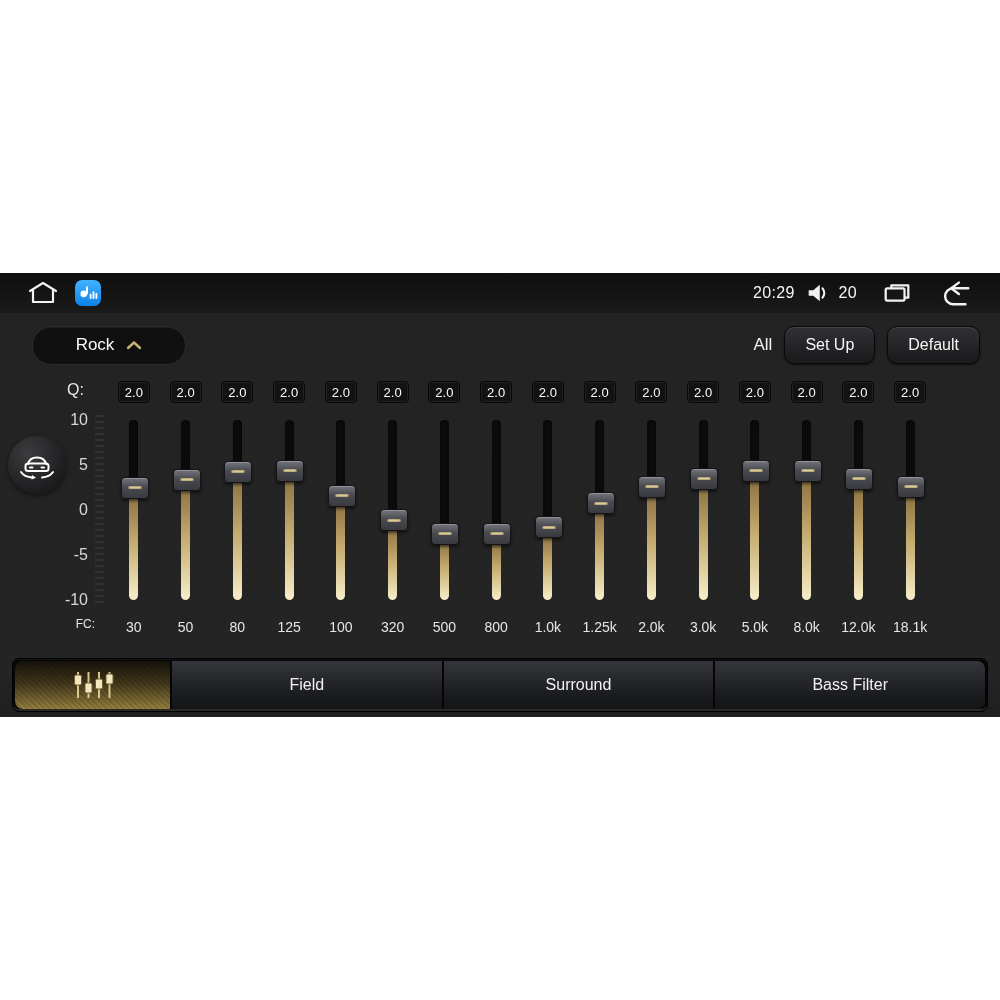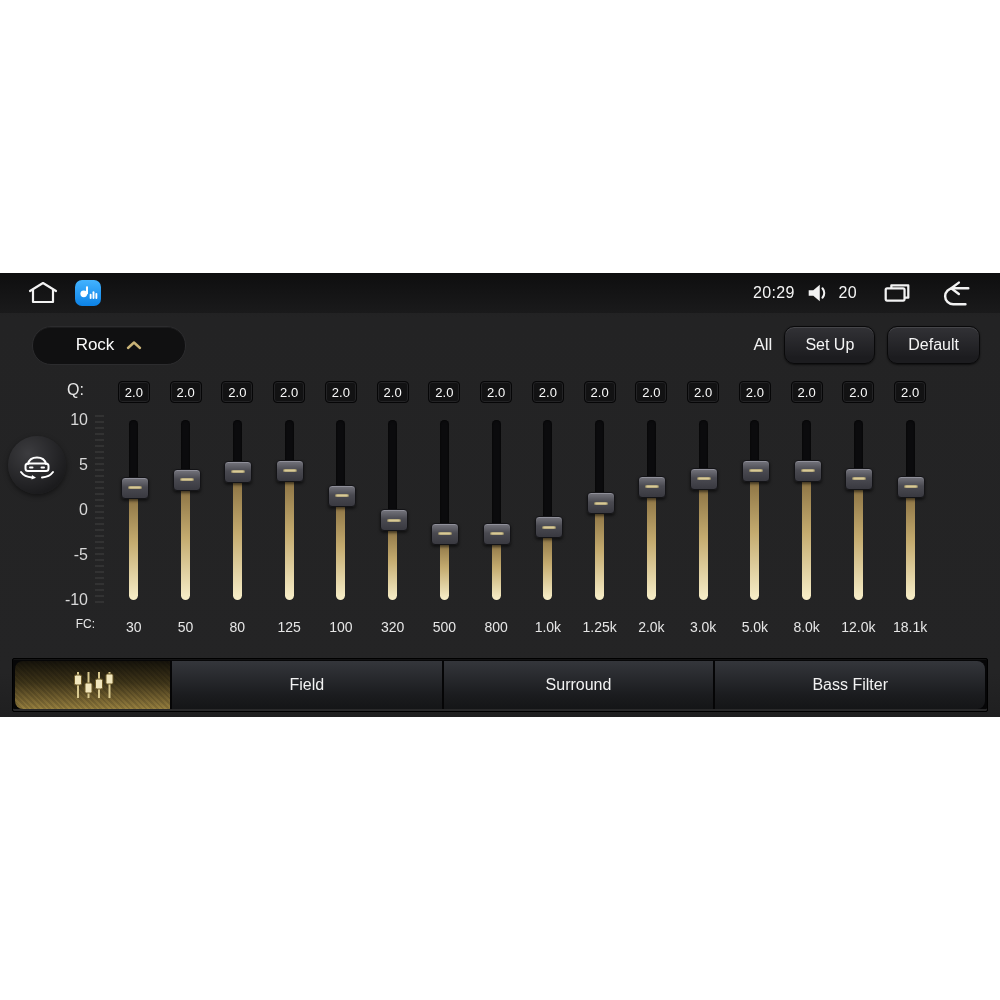--- a/index.html
+++ b/index.html
@@ -62,21 +62,21 @@
         background:linear-gradient(180deg,#8a7142,#c4ab6f 45%,#f7eec9);
         border-radius:5px;}
   .handle{position:absolute;left:50%;margin-left:-13px;width:26px;height:20px;border-radius:4px;
           background:linear-gradient(180deg,#75757d,#4a4a51 45%,#393940);
           border:1px solid #141417;box-shadow:inset 0 1px 0 #90909a,0 2px 3px rgba(0,0,0,.55);
           display:flex;align-items:center;justify-content:center;}
   .handle .slit{width:14px;height:3px;border-radius:2px;background:#ecdca4;
                 box-shadow:0 0 2px rgba(0,0,0,.8) inset;}
   .fc-label{margin-top:19px;font-size:14px;color:#e6e6e6;}
   
-  .tab-bar{position:absolute;left:12px;right:12px;top:385px;height:54px;border-radius:2px;
+  .tab-bar{position:absolute;left:12px;right:12px;top:385px;height:54px;border-radius:7px;
            background:#060607;border:1px solid #000;
            box-shadow:inset 0 -2px 0 rgba(255,255,255,.14),inset 0 1px 0 rgba(255,255,255,.05);
            display:flex;box-sizing:border-box;padding:2px;}
   .tab{flex:1 1 0;display:flex;align-items:center;justify-content:center;
        background:linear-gradient(180deg,#34363b,#1b1c1f 70%,#141517);
        font-size:16px;color:#f2f2f2;cursor:pointer;}
   .tab + .tab{border-left:2px solid #050506;}
   .tab:first-child{border-radius:8px 0 0 8px;flex:0 0 155px;}
   .tab:last-child{border-radius:0 8px 8px 0;}
   .tab.selected{background:

